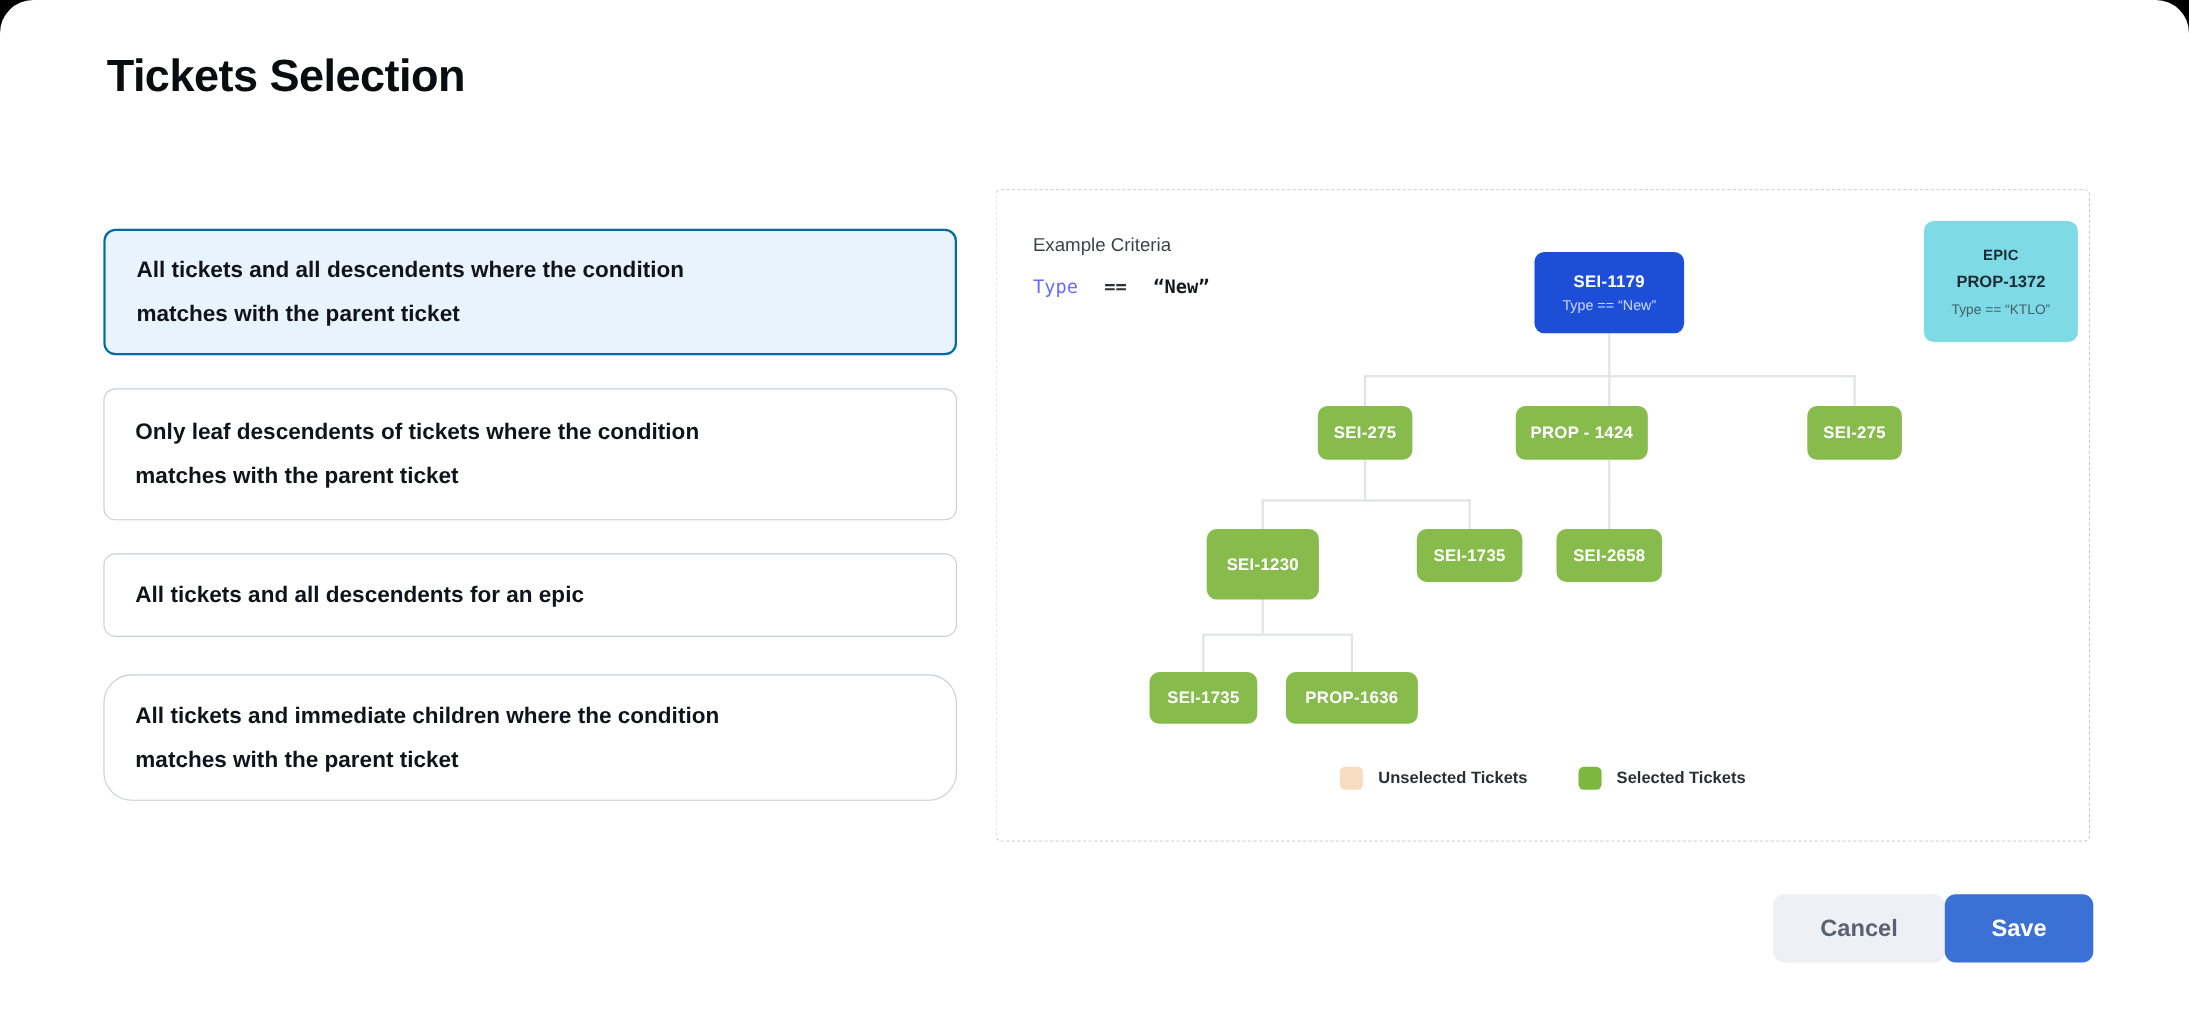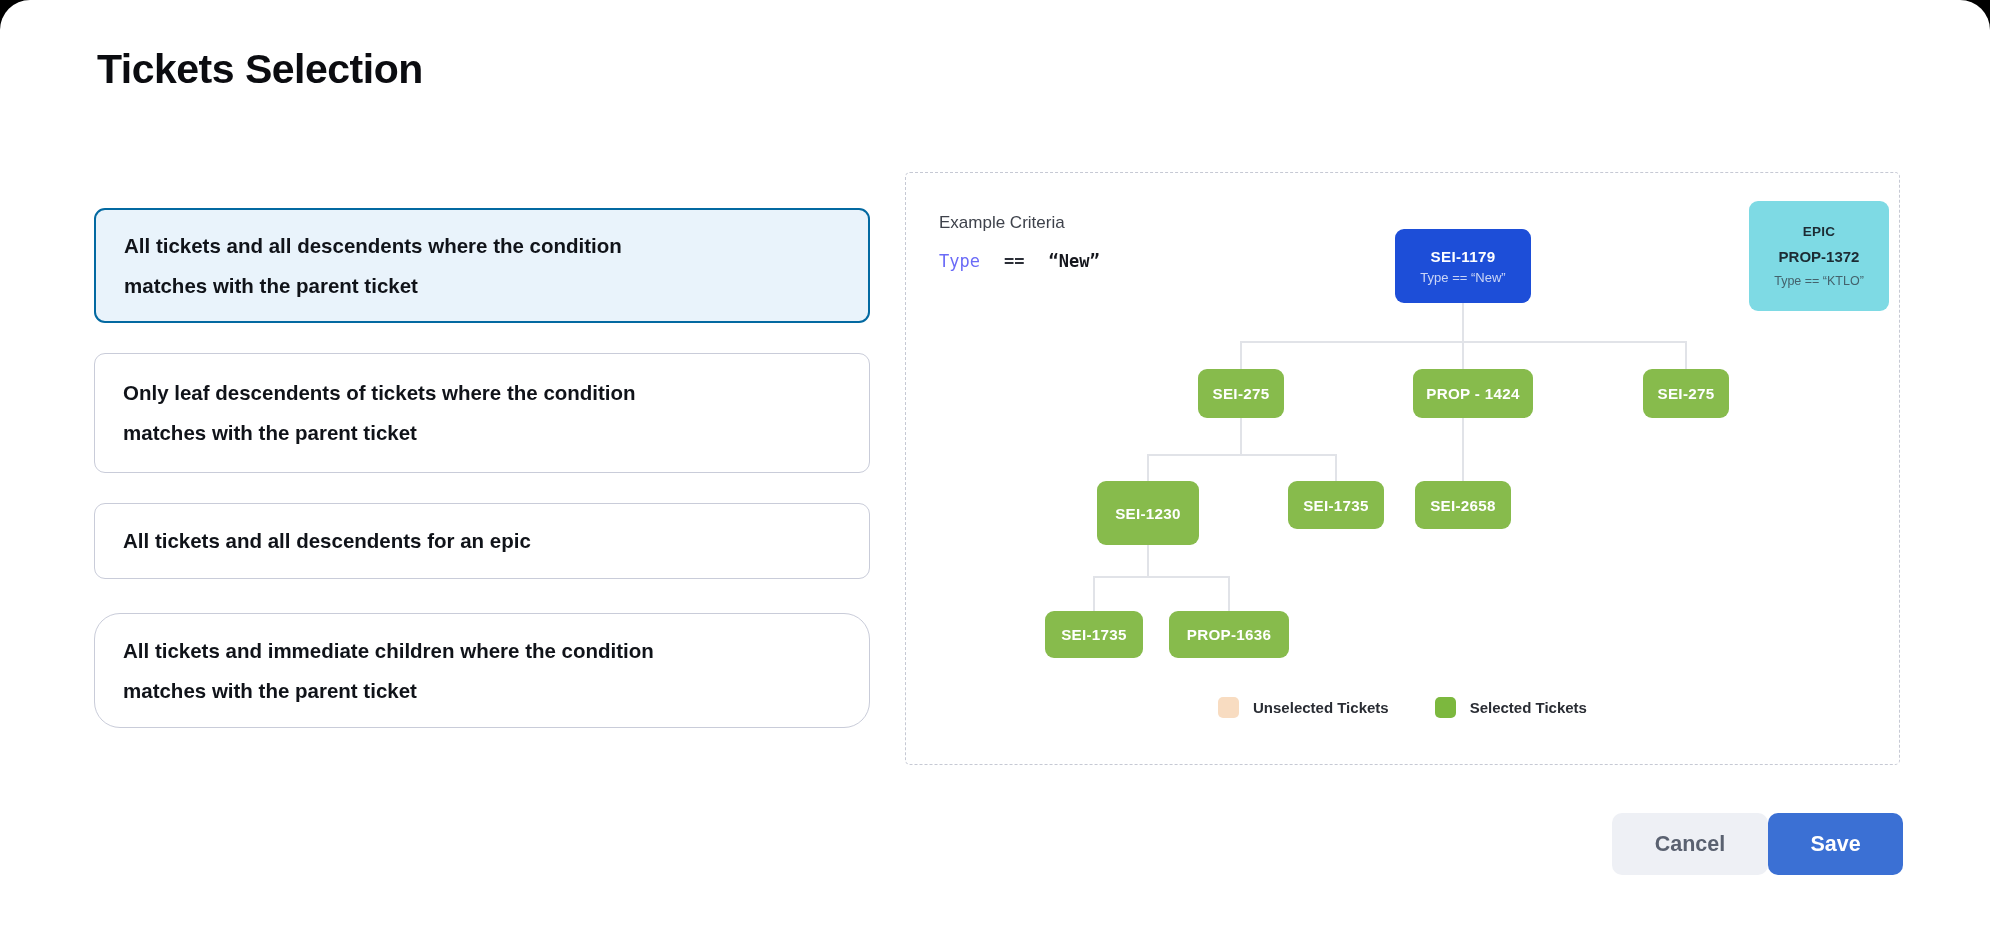--- a/index.html
+++ b/index.html
@@ -103,21 +103,21 @@
         <div class="edge" style="left: 187.25px; top: 403px; width: 136.5px; height: 1.5px; background: rgb(225, 227, 232);"></div>
         <div class="edge" style="left: 187.25px; top: 403px; width: 1.5px; height: 35px; background: rgb(225, 227, 232);"></div>
         <div class="edge" style="left: 322.25px; top: 403px; width: 1.5px; height: 35px; background: rgb(225, 227, 232);"></div>
         <div class="node" style="left: 489px; top: 56px; width: 136px; height: 74px; background: #1d4ed8;">
           <div class="node-label">SEI-1179</div>
           <div class="node-sub">Type == “New”</div>
         </div>
         <div class="node" style="left: 292px; top: 196px; width: 86px; height: 49px; background: rgb(135, 187, 76);">
           <div class="node-label">SEI-275</div>
         </div>
-        <div class="node" style="left: 507px; top: 196px; width: 120px; height: 49px; background: rgb(135, 187, 76);">
+        <div class="node" style="left: 472px; top: 196px; width: 120px; height: 49px; background: rgb(135, 187, 76);">
           <div class="node-label">PROP - 1424</div>
         </div>
         <div class="node" style="left: 737px; top: 196px; width: 86px; height: 49px; background: rgb(135, 187, 76);">
           <div class="node-label">SEI-275</div>
         </div>
         <div class="node" style="left: 191px; top: 308px; width: 102px; height: 64px; background: rgb(135, 187, 76);">
           <div class="node-label">SEI-1230</div>
         </div>
         <div class="node" style="left: 382px; top: 308px; width: 96px; height: 48px; background: rgb(135, 187, 76);">
           <div class="node-label">SEI-1735</div>

